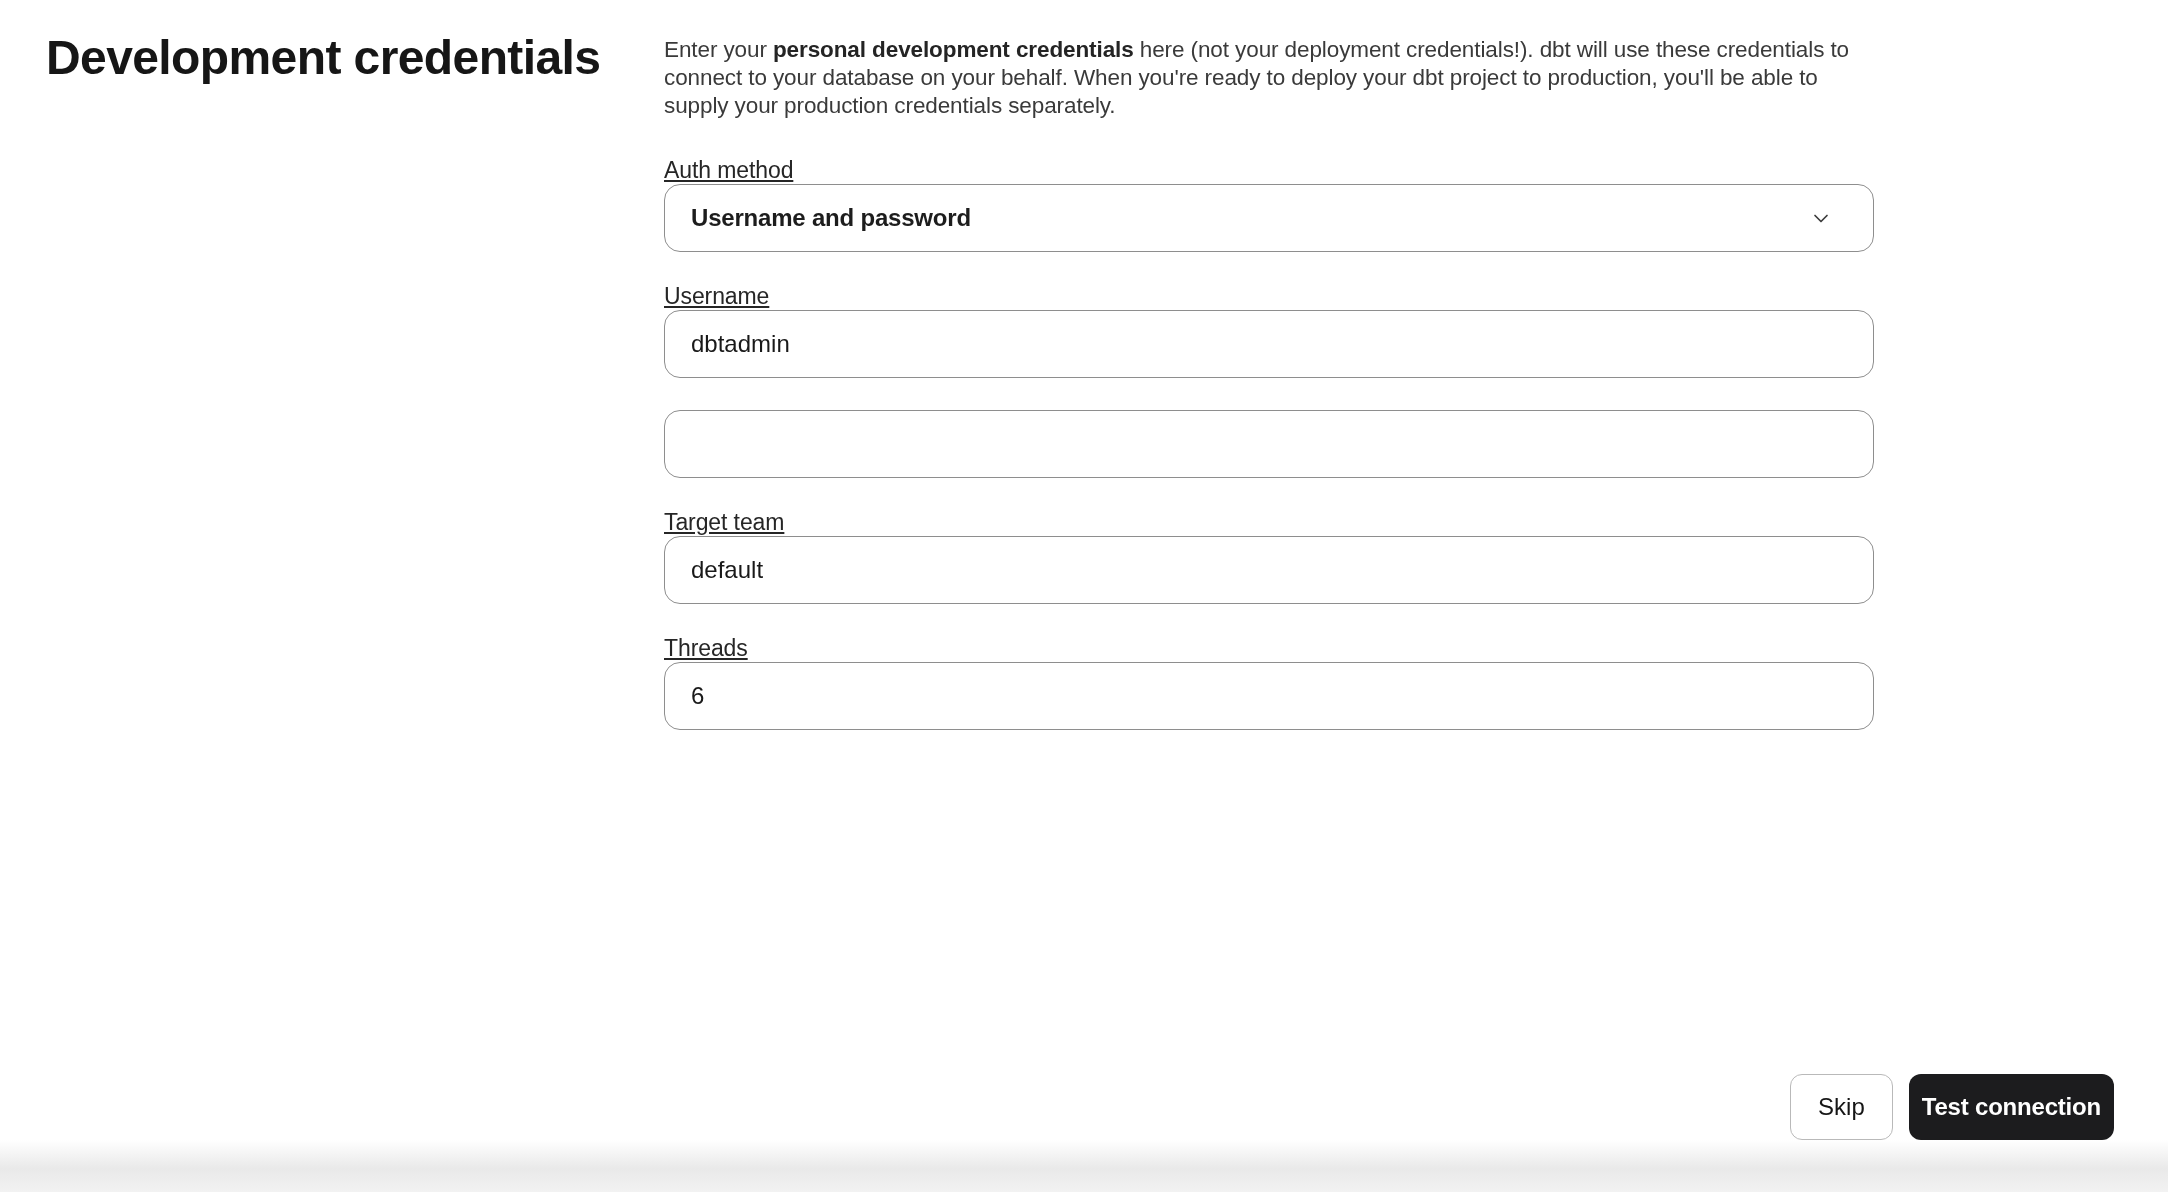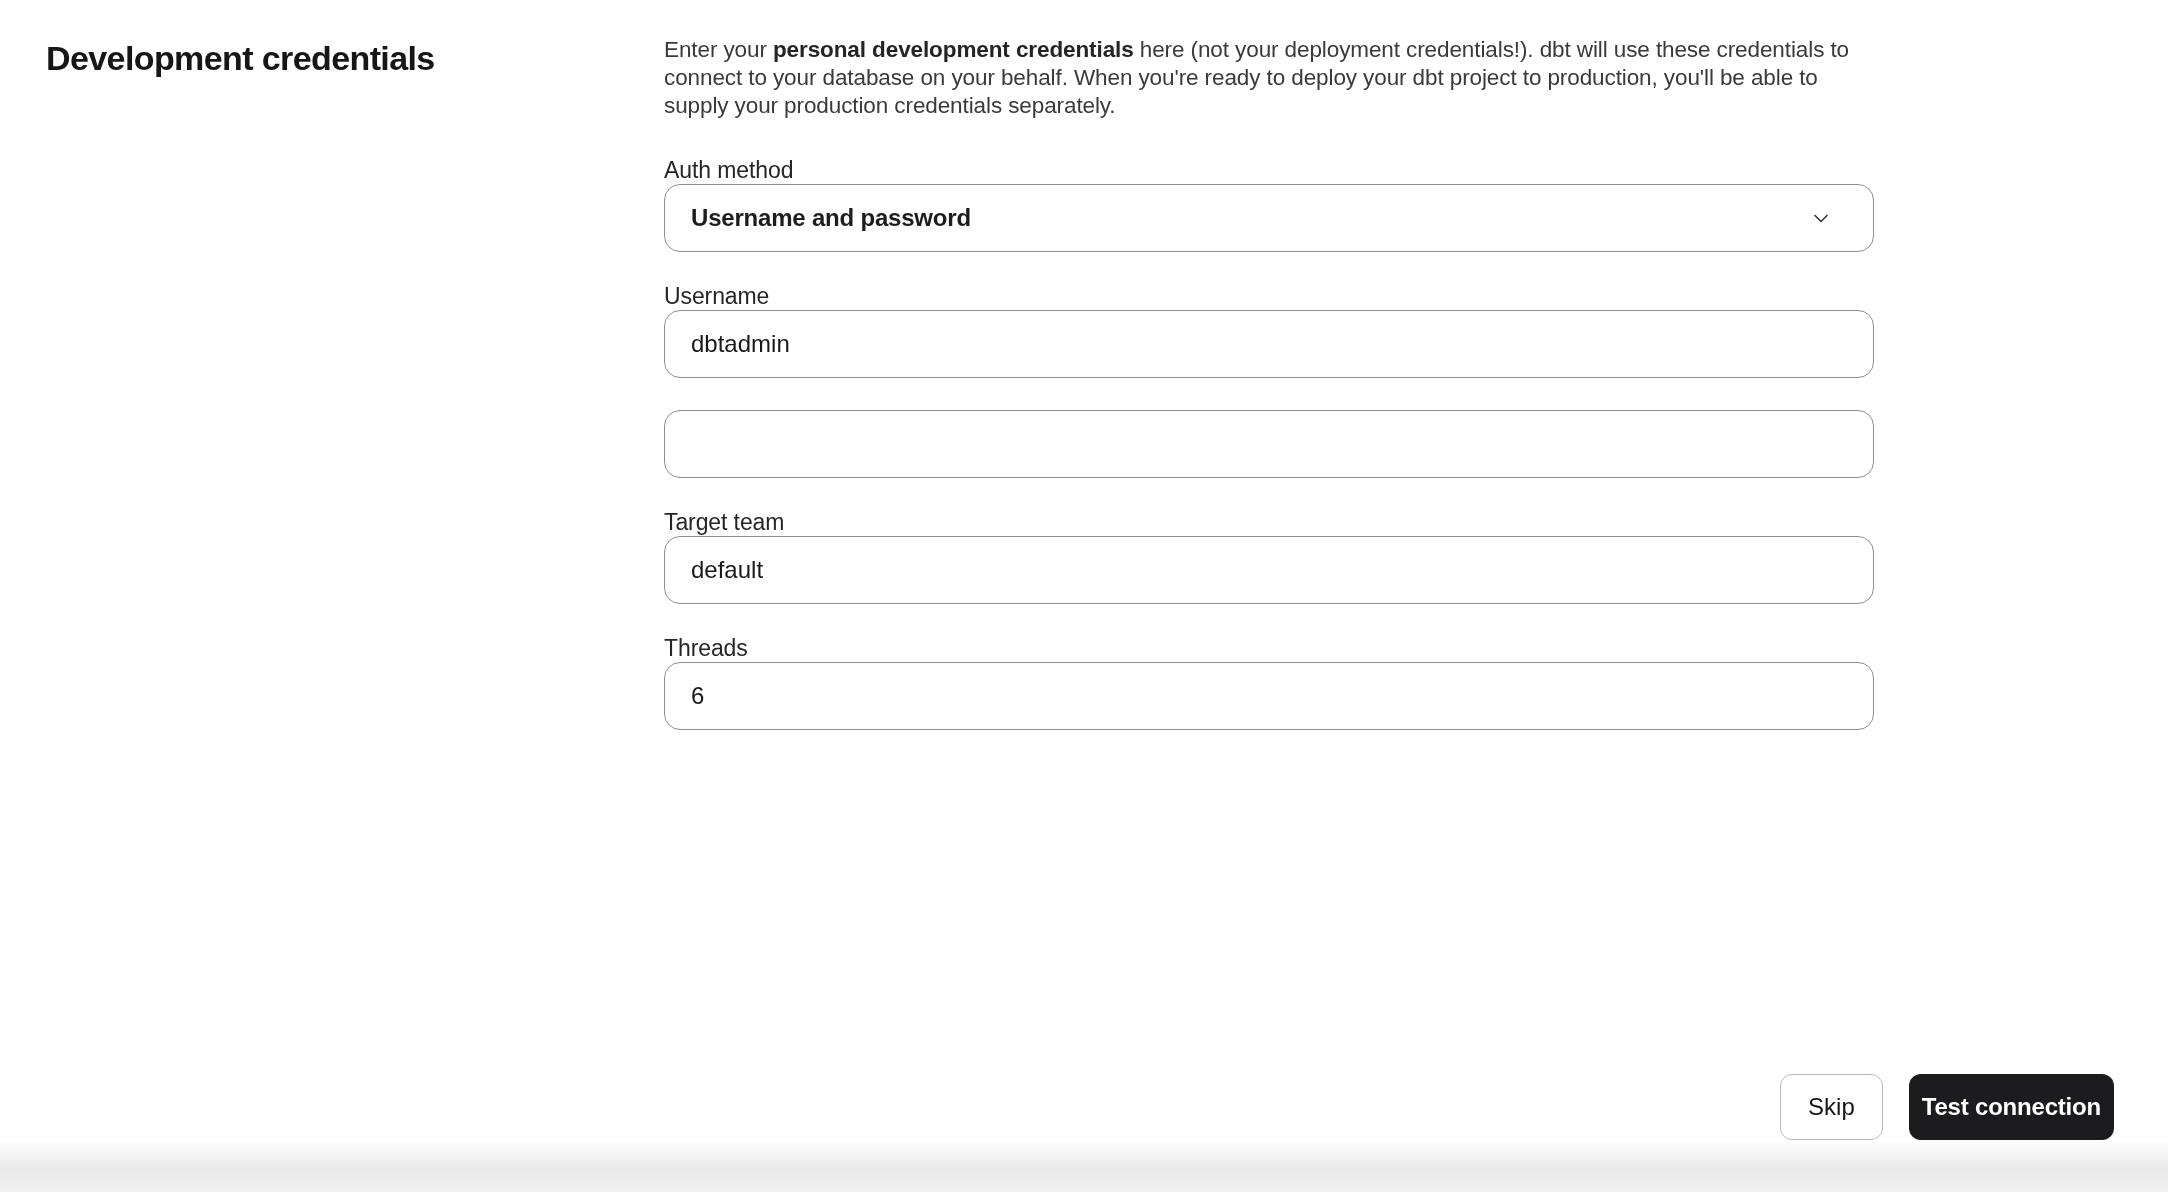--- a/index.html
+++ b/index.html
@@ -12,21 +12,21 @@
     background: var(--page-bg, #ffffff);
     font-family: "Liberation Sans", sans-serif;
     color: #1a1a1a;
   }
 
   .page-title {
     position: absolute;
     left: 46px;
     top: 36px;
     margin: 0;
-    font-size: 34px;
+    font-size: 48px;
     line-height: 44px;
     font-weight: 700;
     letter-spacing: -0.6px;
     color: var(--title-text, #161616);
   }
 
   .content {
     position: absolute;
     left: 664px;
     top: 36px;
@@ -45,20 +45,21 @@
   .field { margin-bottom: 32px; }
 
   .field-label {
     display: block;
     font-size: 23px;
     line-height: 24px;
     margin: 0 0 2px 0;
     font-weight: 500;
     color: var(--label-text, #262626);
     letter-spacing: -0.1px;
+    text-decoration: underline;
   }
 
   .text-input, .select-box {
     width: 100%;
     height: 68px;
     border: 1.5px solid var(--input-border, #8e8e8e);
     border-radius: 16px;
     background: #ffffff;
     font-family: "Liberation Sans", sans-serif;
     font-size: 24px;
@@ -87,21 +88,21 @@
     line-height: 27px;
     color: var(--helper-text, #6d6d6d);
     letter-spacing: -0.1px;
   }
 
   .footer {
     position: absolute;
     top: 1074px;
     right: 54px;
     display: flex;
-    gap: 26px;
+    gap: 16px;
     align-items: center;
   }
   .btn {
     height: 66px;
     border-radius: 12px;
     font-family: "Liberation Sans", sans-serif;
     font-size: 24px;
     cursor: pointer;
     white-space: nowrap;
   }

